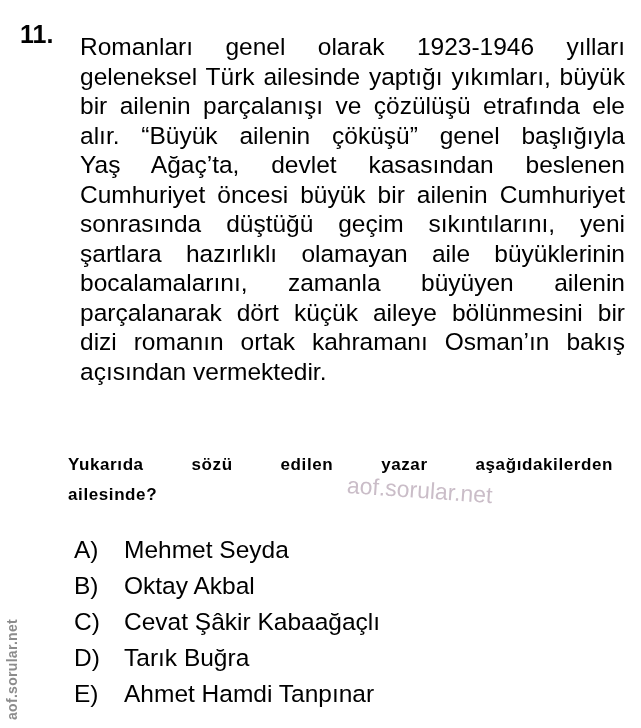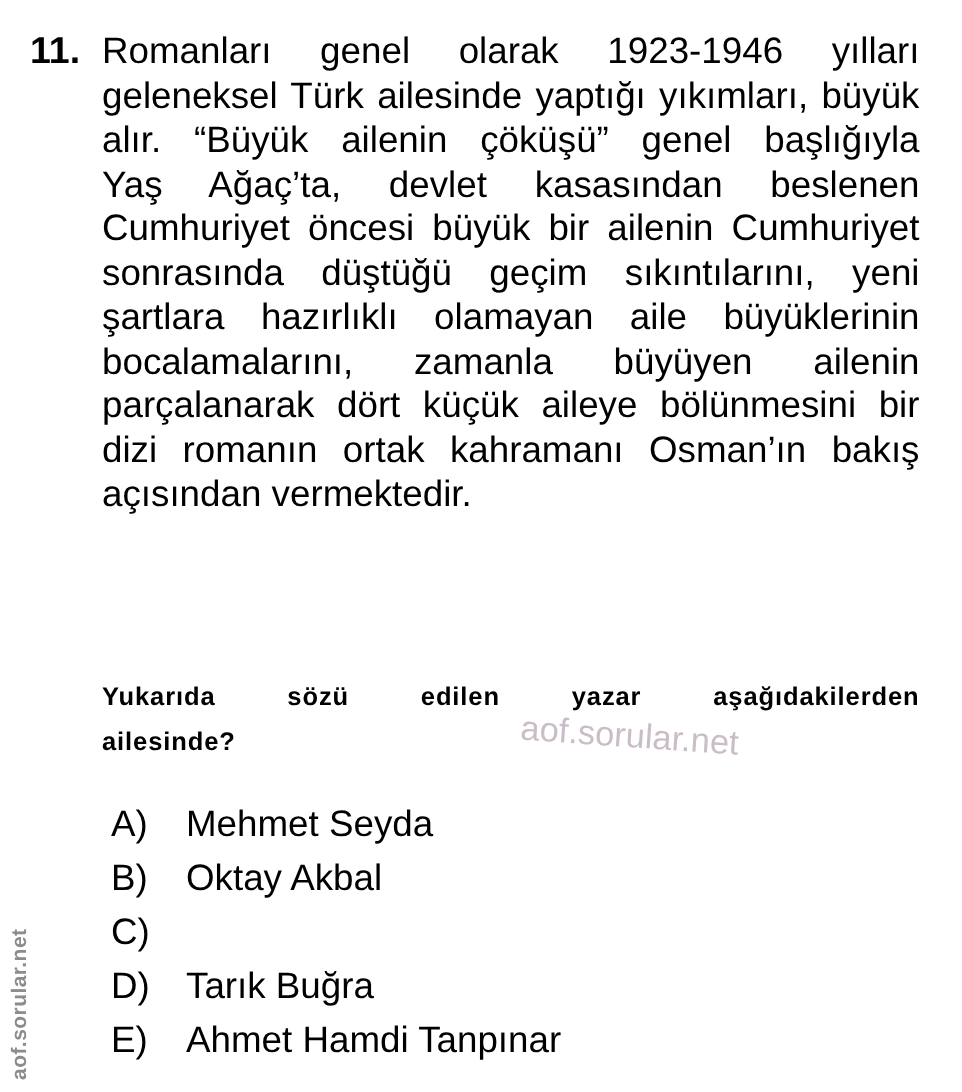--- a/index.html
+++ b/index.html
@@ -25,21 +25,21 @@
       letter-spacing: 0px;
     }
     .passage {
       position: absolute;
       left: 68px;
       top: 20px;
       width: 545px;
       font-size: 24.5px;
       line-height: 29.5px;
       text-align: justify;
-      margin: 0;
+      margin: 12px;
     }
     .passage .line {
       display: block;
       text-align: justify;
       text-align-last: justify;
       white-space: nowrap;
       height: 29.5px;
     }
     .passage .line.last {
       text-align-last: left;
@@ -113,20 +113,21 @@
     }
   </style>
 </head>
 <body>
 
 <div class="question-number">11.</div>
 
 <div class="passage">
   <span class="line">Romanları genel olarak 1923-1946 yılları</span>
   <span class="line">geleneksel Türk ailesinde yaptığı yıkımları, büyük</span>
+  <span class="line">bir ailenin parçalanışı ve çözülüşü etrafında ele</span>
   <span class="line">alır. “Büyük ailenin çöküşü” genel başlığıyla</span>
   <span class="line">Yaş Ağaç’ta, devlet kasasından beslenen</span>
   <span class="line">Cumhuriyet öncesi büyük bir ailenin Cumhuriyet</span>
   <span class="line">sonrasında düştüğü geçim sıkıntılarını, yeni</span>
   <span class="line">şartlara hazırlıklı olamayan aile büyüklerinin</span>
   <span class="line">bocalamalarını, zamanla büyüyen ailenin</span>
   <span class="line">parçalanarak dört küçük aileye bölünmesini bir</span>
   <span class="line">dizi romanın ortak kahramanı Osman’ın bakış</span>
   <span class="line last">açısından vermektedir.</span>
 </div>
@@ -142,20 +143,21 @@
   <li class="option">
     <span class="letter">A)</span>
     <span class="text">Mehmet Seyda</span>
   </li>
   <li class="option">
     <span class="letter">B)</span>
     <span class="text">Oktay Akbal</span>
   </li>
   <li class="option">
     <span class="letter">C)</span>
+    <span class="text">Cevat Şâkir Kabaağaçlı</span>
   </li>
   <li class="option">
     <span class="letter">D)</span>
     <span class="text">Tarık Buğra</span>
   </li>
   <li class="option">
     <span class="letter">E)</span>
     <span class="text">Ahmet Hamdi Tanpınar</span>
   </li>
 </ul>

